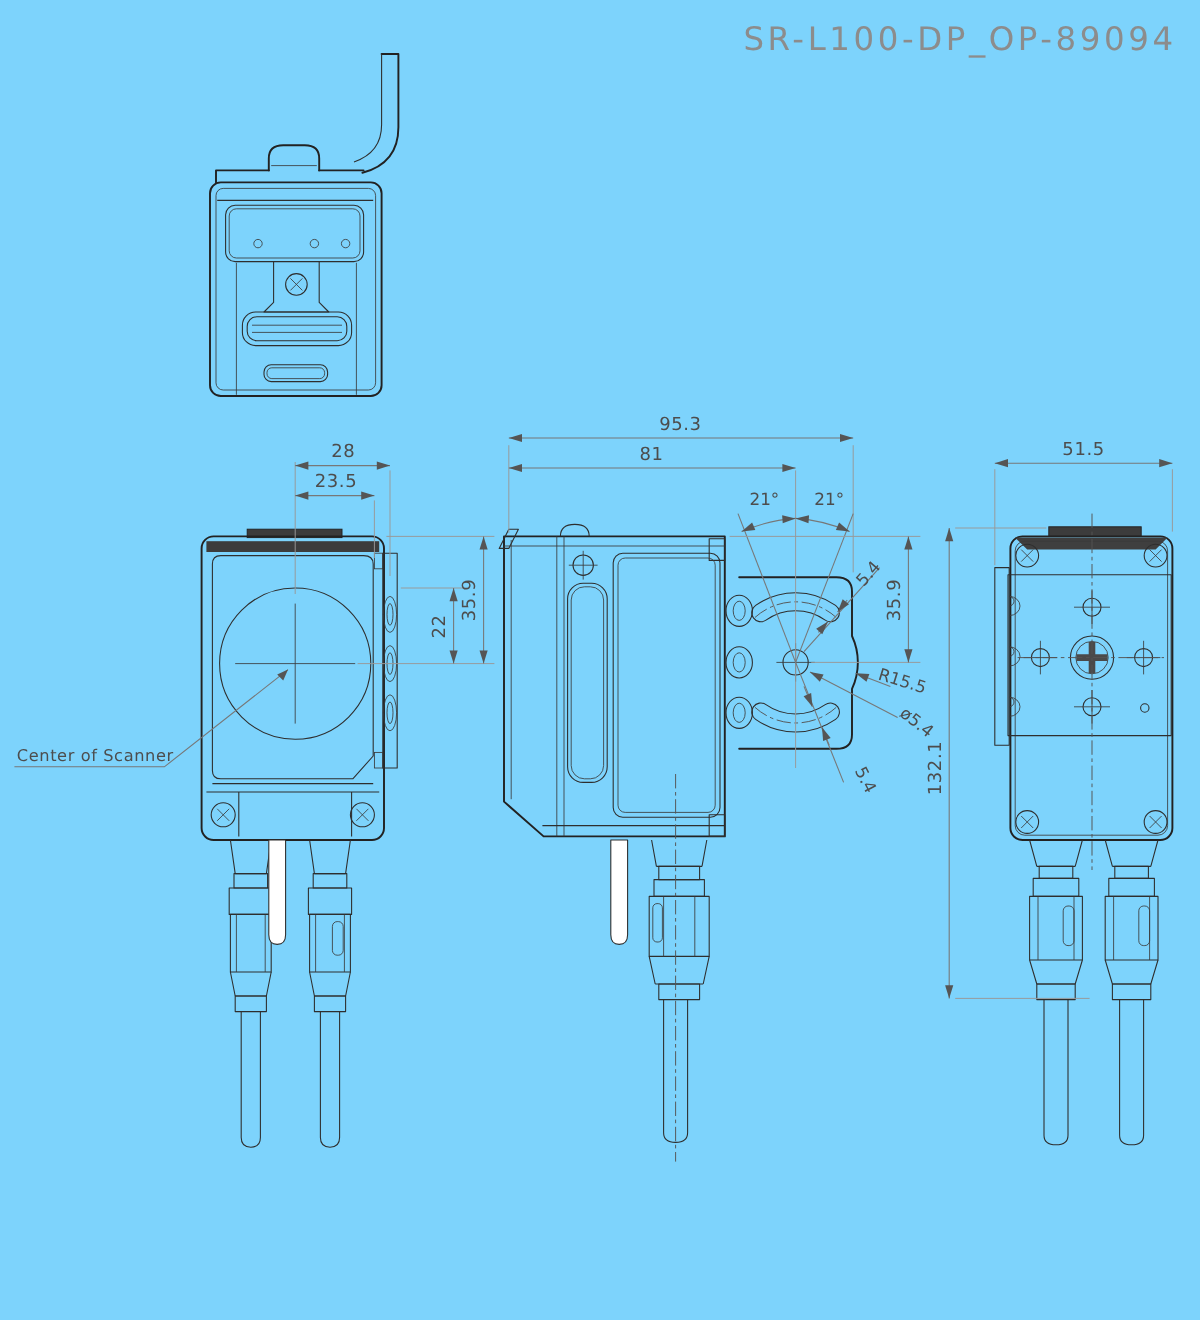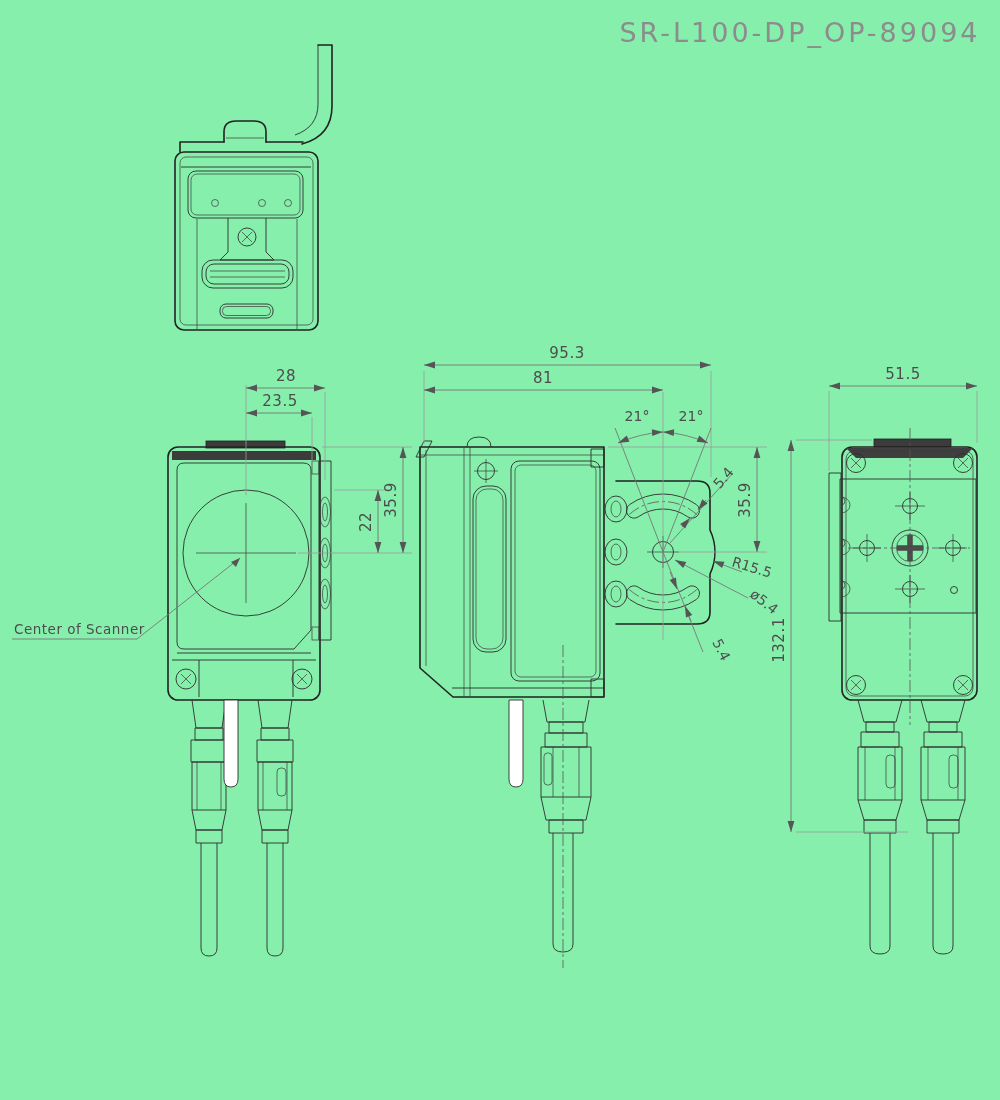--- a/index.html
+++ b/index.html
@@ -1,16 +1,16 @@
 <!DOCTYPE html>
 <html><head>
 <meta charset="utf-8">
 <style>
   html,body{margin:0;padding:0;background:#ffffff;}
-  .stage{width:1000px;height:1100px;position:relative;background:#86efac;overflow:hidden;}
+  .stage{width:1000px;height:1100px;position:relative;background:#7dd3fc;overflow:hidden;}
   svg{display:block;}
   text{font-family:"DejaVu Sans","Liberation Sans",sans-serif;}
   .ttl{font-size:27px;fill:#8c8c8c;letter-spacing:3px;}
   .dt{font-size:15px;fill:#4d4d4d;letter-spacing:.5px;}
   .dts{font-size:14px;fill:#4d4d4d;}
   .lbl{font-size:13.5px;fill:#4d4d4d;letter-spacing:.5px;}
   .e{stroke:#222;stroke-width:1.6;fill:none;stroke-linejoin:round;stroke-linecap:round;}
   .e2{stroke:#2e2e2e;stroke-width:.9;fill:none;stroke-linejoin:round;}
   .e3{stroke:#3a3a3a;stroke-width:.7;fill:none;}
   .dk{fill:#3c3c3c;stroke:#222;stroke-width:.8;}

